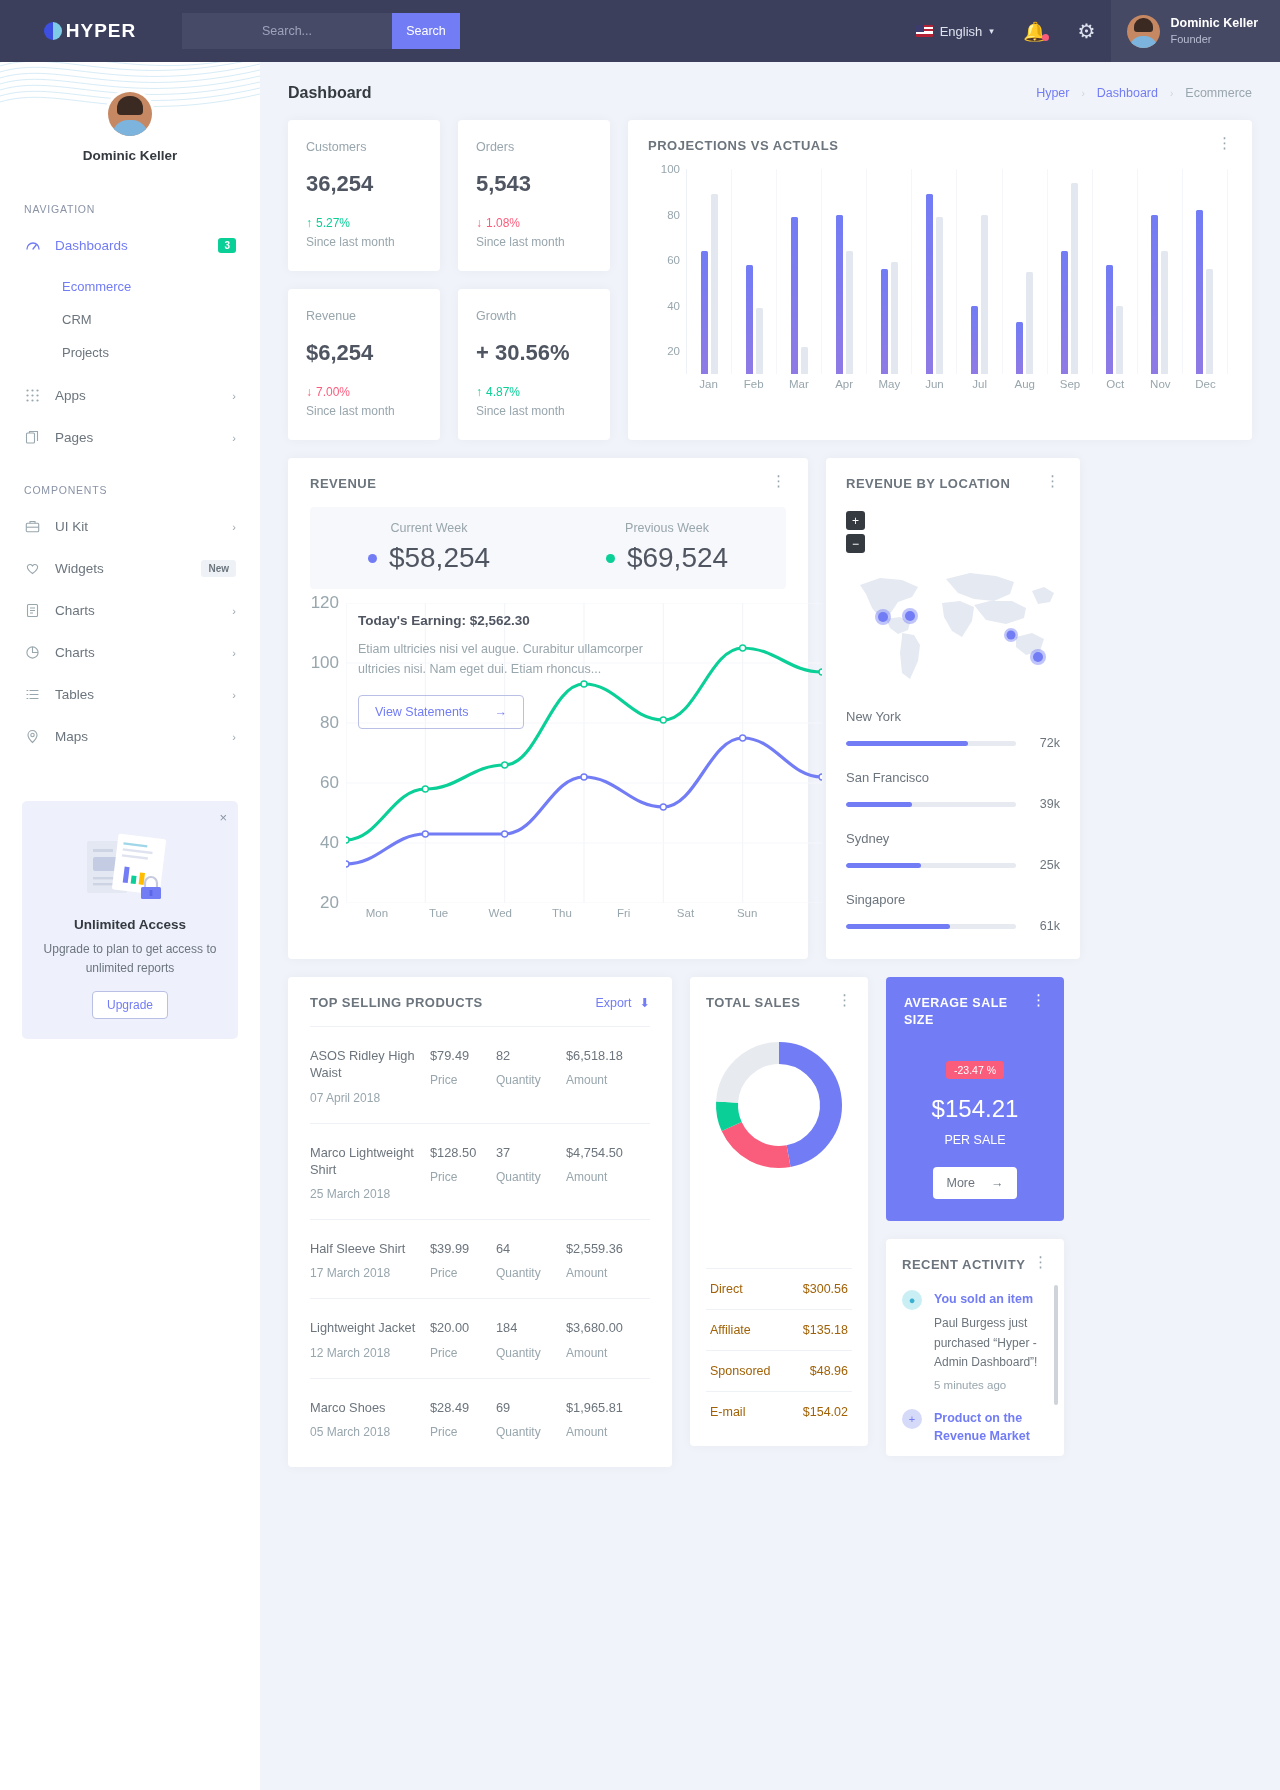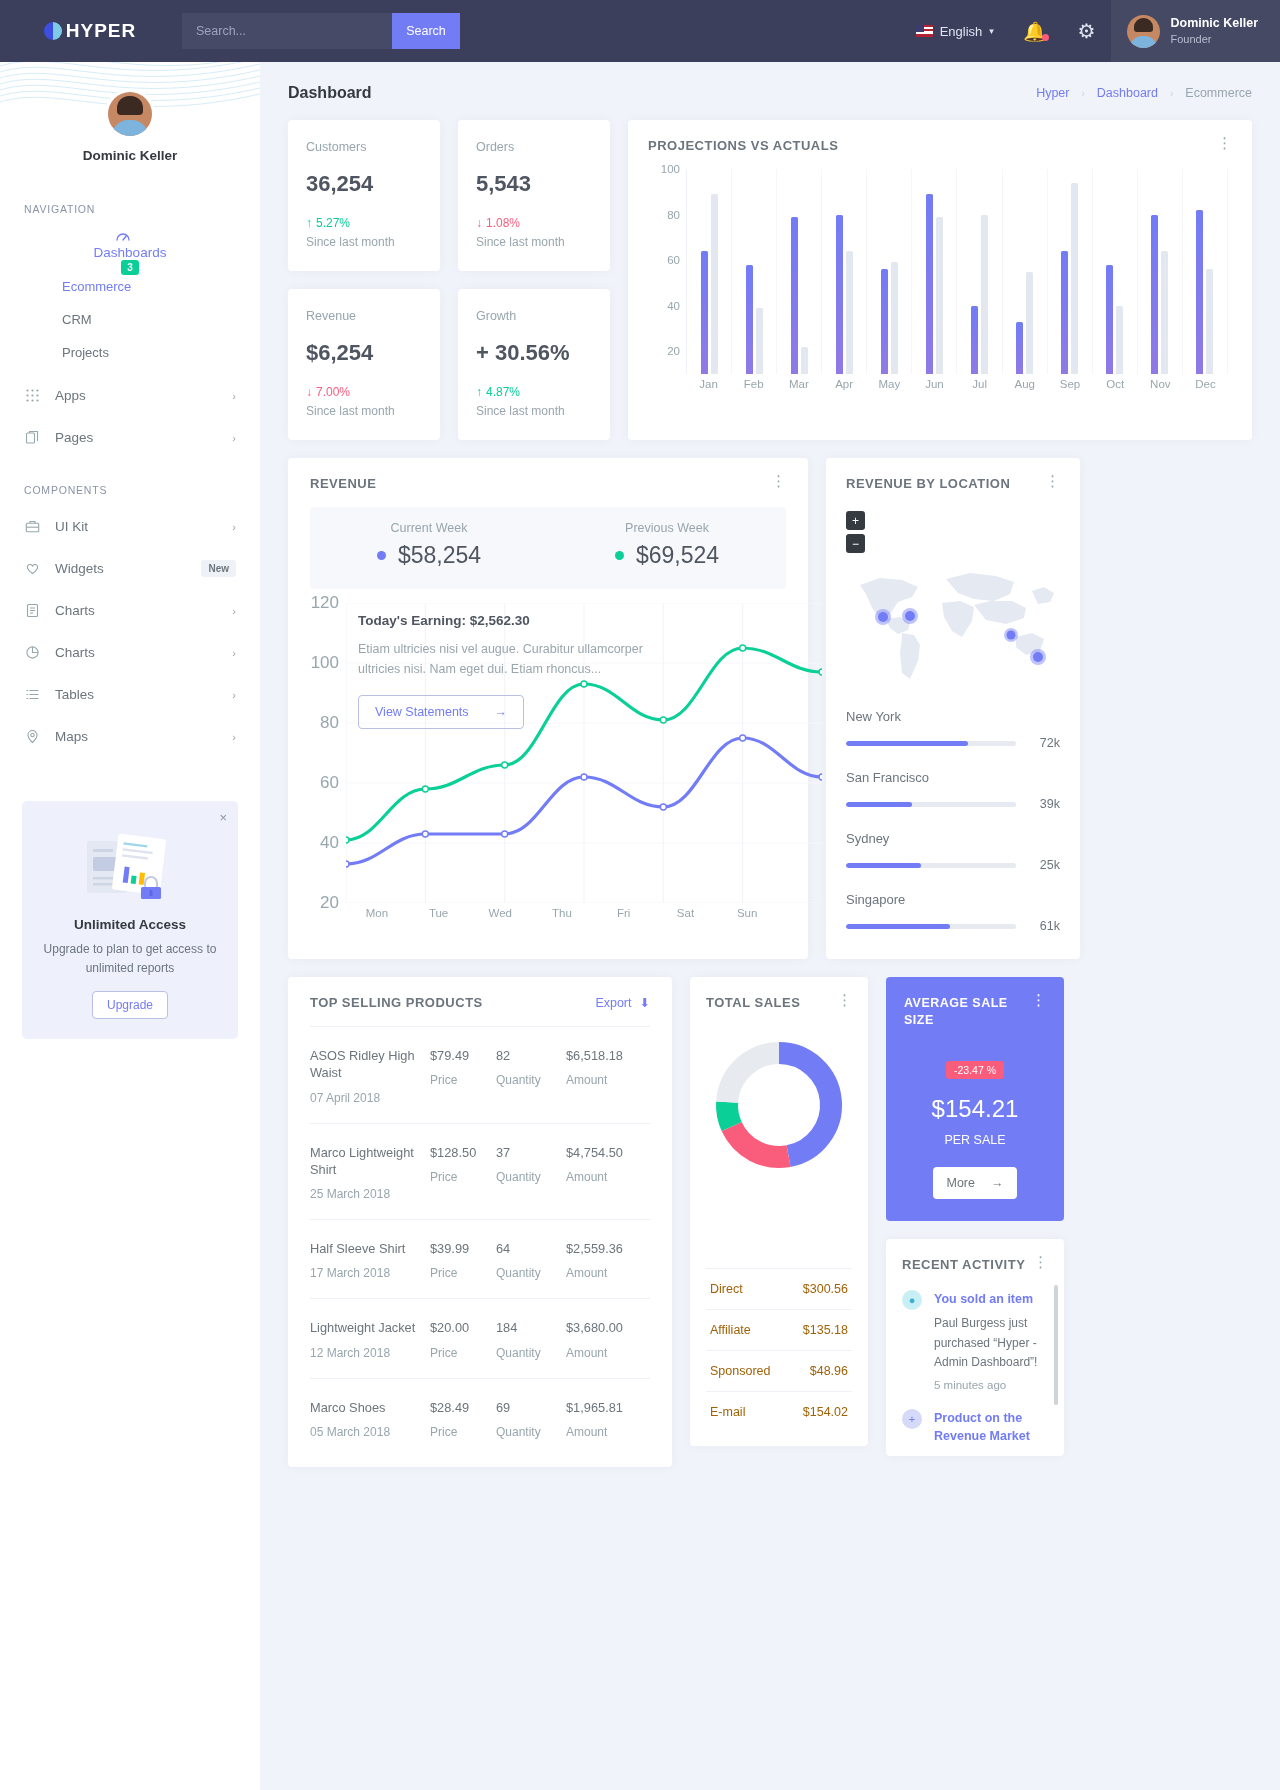--- a/index.html
+++ b/index.html
@@ -16,20 +16,21 @@
   }
   .logo { width: 180px; display:flex; align-items:center; justify-content:center; gap:4px; }
   .logo-mark { width:18px; height:18px; border-radius:50%;
     background: linear-gradient(90deg,#3c4fe0 50%, #7ecbe8 50%); }
   .logo-text { color:#fff; font-size:19px; font-weight:700; letter-spacing:1px; }
   .search-wrap { display:flex; height:36px; margin-left:2px; }
   .search-input {
     width:210px; background:#464a66; border:none; outline:none;
     color:#c8cbdc; font-size:12.5px; padding:0 14px;
     font-family:"Liberation Sans",sans-serif;
+    text-align:center;
   }
   .search-input::placeholder { color:#9ea2bb; }
   .search-btn {
     width:68px; background:#727cf5; border:none; color:#fff;
     font-size:12.5px; cursor:pointer; font-family:"Liberation Sans",sans-serif;
   }
   .top-right { margin-left:auto; display:flex; align-items:center; height:62px; }
   .lang { display:flex; align-items:center; gap:7px; color:#dfe2ef; font-size:13px; padding:0 16px; cursor:pointer;}
   .flag { width:17px; height:12px; background:
       linear-gradient(#b22234 0 18%, #fff 18% 36%, #b22234 36% 54%, #fff 54% 72%, #b22234 72% 100%);
@@ -55,21 +56,21 @@
   .side-hero svg { position:absolute; top:-8px; left:0; }
   .side-user { text-align:center; margin-top:-32px; position:relative; }
   .avatar-lg { width:44px; height:44px; border-radius:50%; margin:0 auto; background:#c68863;
      position:relative; overflow:hidden; box-shadow:0 0 0 3px #fff; }
   .avatar-lg::before{content:"";position:absolute;left:9px;top:4px;width:26px;height:19px;border-radius:12px 12px 4px 4px;background:#3b2a22;}
   .avatar-lg::after{content:"";position:absolute;left:4px;bottom:0;width:36px;height:16px;border-radius:16px 16px 0 0;background:#7cb4dd;}
   .side-name { font-size:13.5px; font-weight:700; color:#343a40; margin-top:12px; }
   .nav-title { font-size:10.5px; letter-spacing:.8px; color:#8a93a6; margin:40px 0 14px 24px; }
   .nav-item { display:flex; align-items:center; height:33px; padding:0 24px; color:#6c757d;
      font-size:13.5px; cursor:pointer; margin-bottom:9px; }
-  .nav-item.active { color:#727cf5;flex-direction:column; }
+  .nav-item.active { color:#727cf5; }
   .nav-ico { width:17px; margin-right:14px; display:flex; align-items:center; justify-content:center; }
   .nav-ico svg { display:block; }
   .nav-label { flex:1; }
   .badge-green { background:#0acf97; color:#fff; font-size:10px; font-weight:600;
      border-radius:3px; padding:2px 6px; }
   .badge-grey { background:#eef2f7; color:#6c757d; font-size:10px; font-weight:600;
      border-radius:3px; padding:3px 7px; }
   .chev { color:#98a6ad; font-size:11px; }
   .sub-item { padding-left:62px; font-size:13px; color:#6c757d; height:30px;
      display:flex; align-items:center; cursor:pointer; margin-bottom:3px; }
@@ -122,21 +123,21 @@
   .bar.p { background:linear-gradient(#727cf5, #8f7ae5); }
   .bar.a { background:#e3e7ef; }
   .bc-labels { position:absolute; left:38px; right:4px; top:209px; display:flex; }
   .bc-labels span { flex:1; text-align:center; font-size:11.5px; color:#98a6ad; }
 
   
   .rev-card { width:520px; padding:18px 22px 16px; }
   .weekbox { background:#f7f8fb; border-radius:4px; margin-top:16px; display:flex; height:82px; }
   .weekcell { flex:1; text-align:center; padding-top:14px; }
   .week-l { font-size:12.5px; color:#98a6ad; }
-  .week-v { font-size:23px; font-weight:400; color:#4f5561; margin-top:7px; display:flex;
+  .week-v { font-size:28px; font-weight:400; color:#4f5561; margin-top:7px; display:flex;
      align-items:center; justify-content:center; gap:12px; }
   .wdot { width:9px; height:9px; border-radius:50%; display:inline-block; }
 
   .linechart { position:relative; height:340px; margin-top:14px; }
   .lc-axis { position:absolute; left:0; top:0; width:36px; height:300px; }
   .lc-tick { position:absolute; right:7px; font-size:17px; color:#98a6ad; transform:translateY(-50%); }
   .lc-plot { position:absolute; left:36px; right:8px; top:0; height:300px; }
   .lc-labels { position:absolute; left:36px; right:8px; top:304px; display:flex; }
   .lc-labels span { flex:1; text-align:center; font-size:11.5px; color:#98a6ad; }
   .overlay { position:absolute; left:48px; top:10px; width:300px; z-index:5; }

